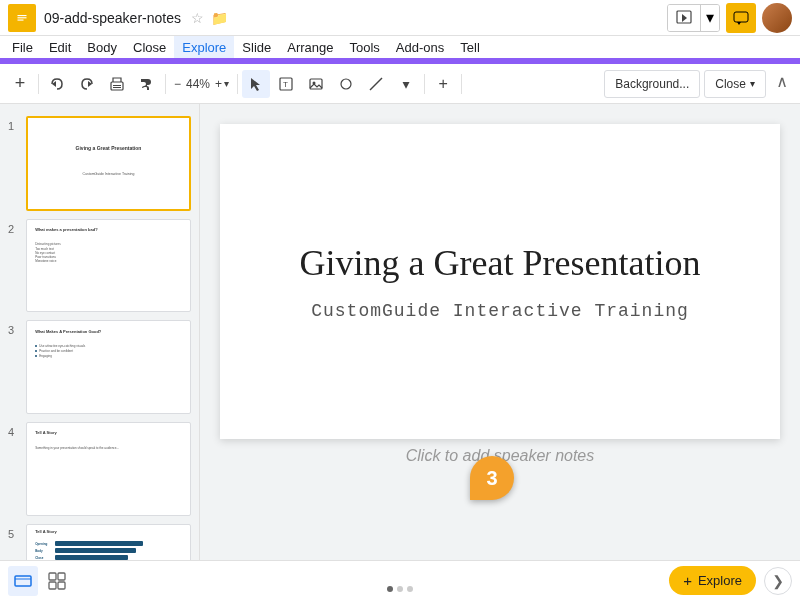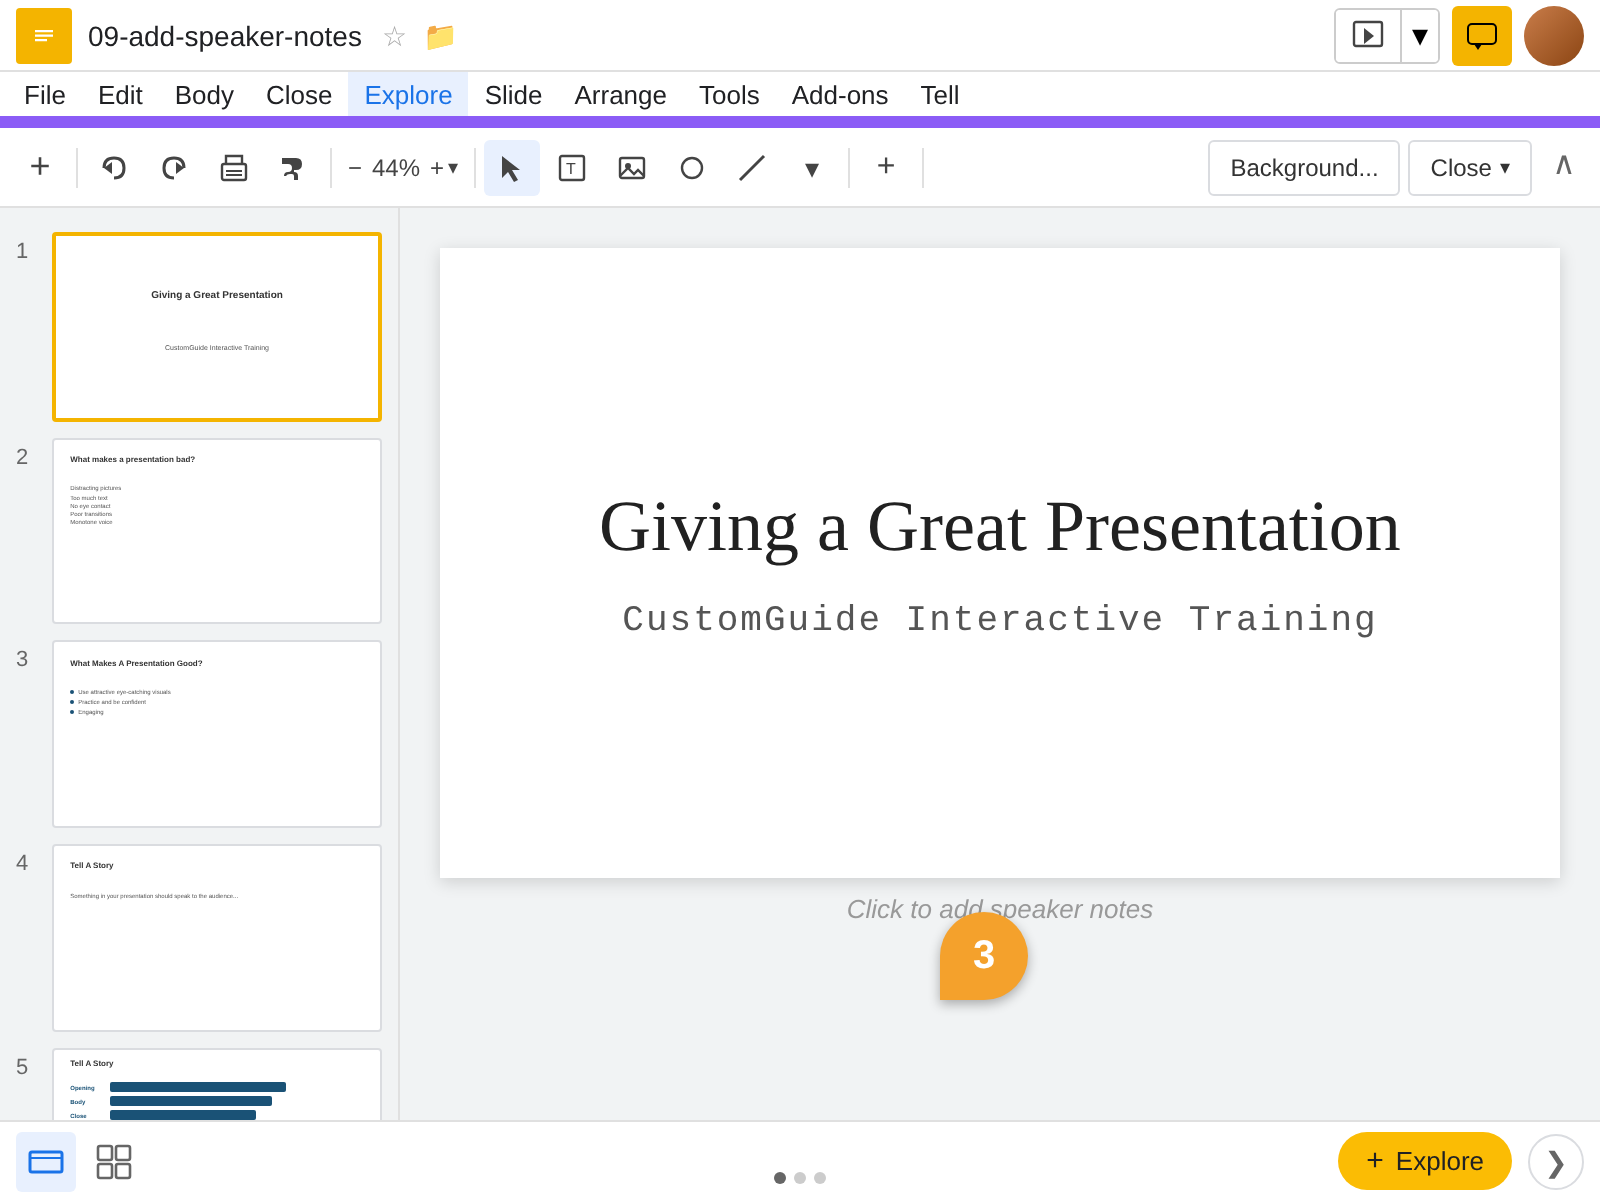--- a/index.html
+++ b/index.html
@@ -166,21 +166,21 @@
     #slide-dots {
       position: absolute; bottom: 8px; left: 50%; transform: translateX(-50%);
       display: flex; gap: 4px;
     }
     .dot { width: 6px; height: 6px; border-radius: 50%; background: #ccc; }
     .dot.active { background: #666; }
 
     
     #notes-area {
       width: 560px; margin-top: 8px; min-height: 30px;
-      font-size: 13px; color: #999; text-align: center; font-style: italic;
+      font-size: 16px; color: #999; text-align: center; font-style: italic;
     }
   </style>
 </head>
 <body>
 
 <div id="title-bar">
   <div id="app-icon">
     <svg viewBox="0 0 24 24" fill="none">
       <rect x="3" y="3" width="18" height="18" rx="2" fill="#f4b400"></rect>
       <rect x="6" y="8" width="12" height="1.5" fill="#fff"></rect>

